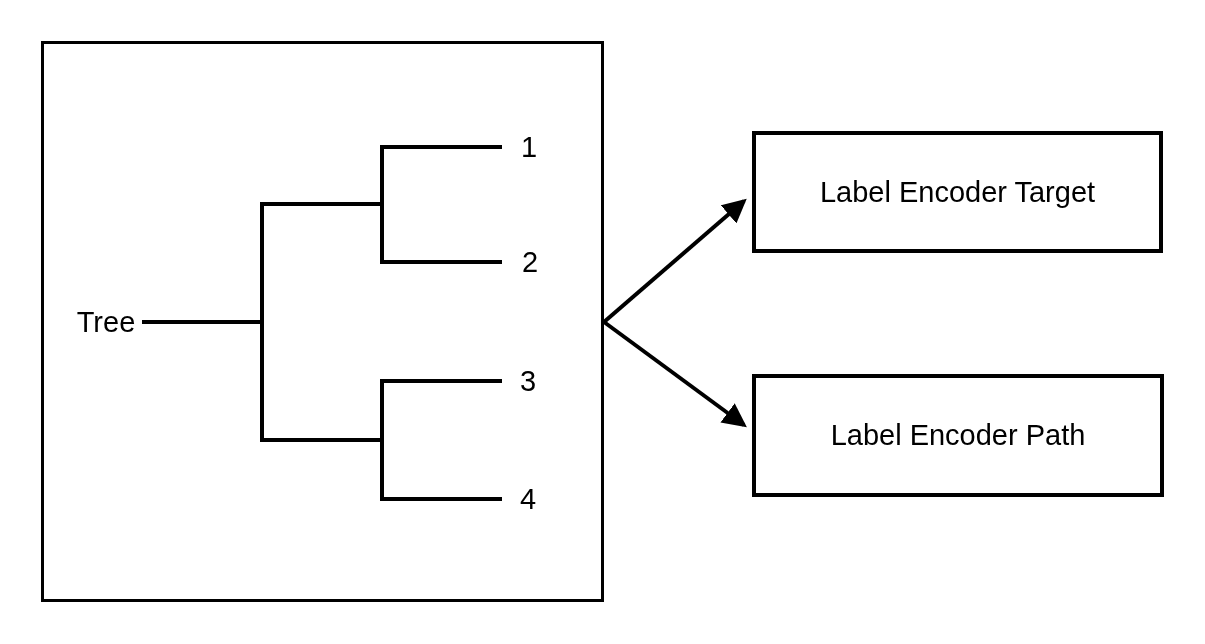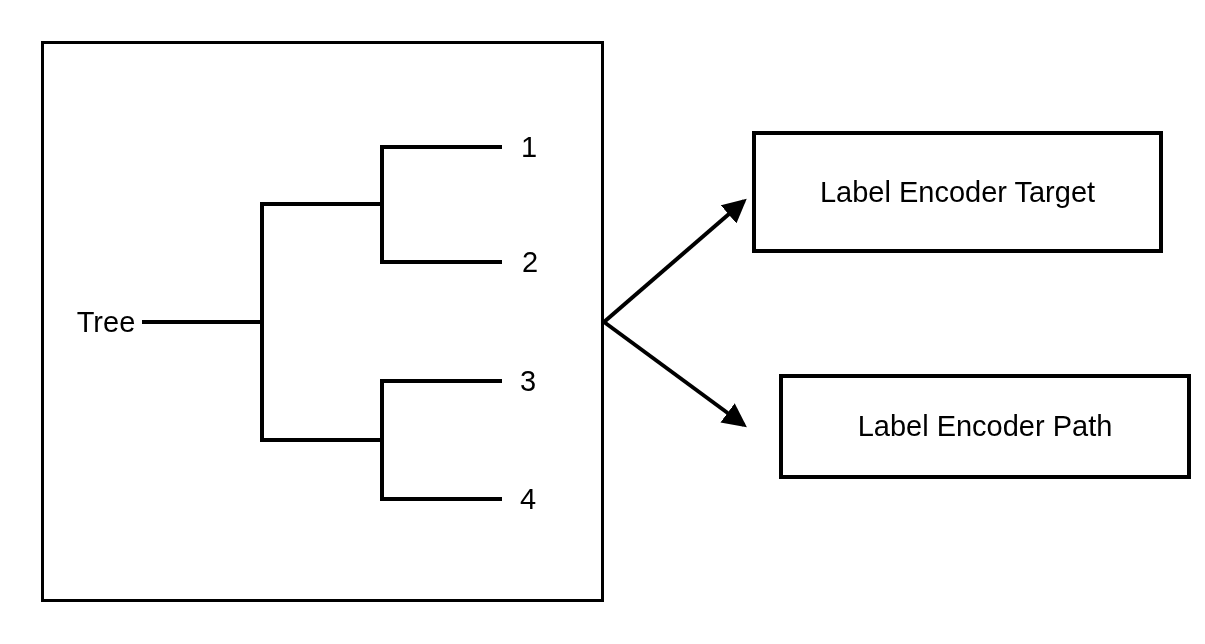--- a/index.html
+++ b/index.html
@@ -45,24 +45,24 @@
     line-height: 1;
     text-align: center;
   }
   .box-target {
     left: 752px;
     top: 131px;
     width: 411px;
     height: 122px;
   }
   .box-path {
-    left: 779px;
+    left: 752px;
     top: 374px;
     width: 412px;
-    height: 105px;
+    height: 123px;
   }
   .diagram-label {
     position: absolute;
     transform: translate(-50%, -50%);
     font-size: 29px;
     line-height: 1;
     white-space: nowrap;
   }
   .root-label  { left: 106px; top: 322px; }
   .leaf-1 { left: 529px; top: 147px; }

